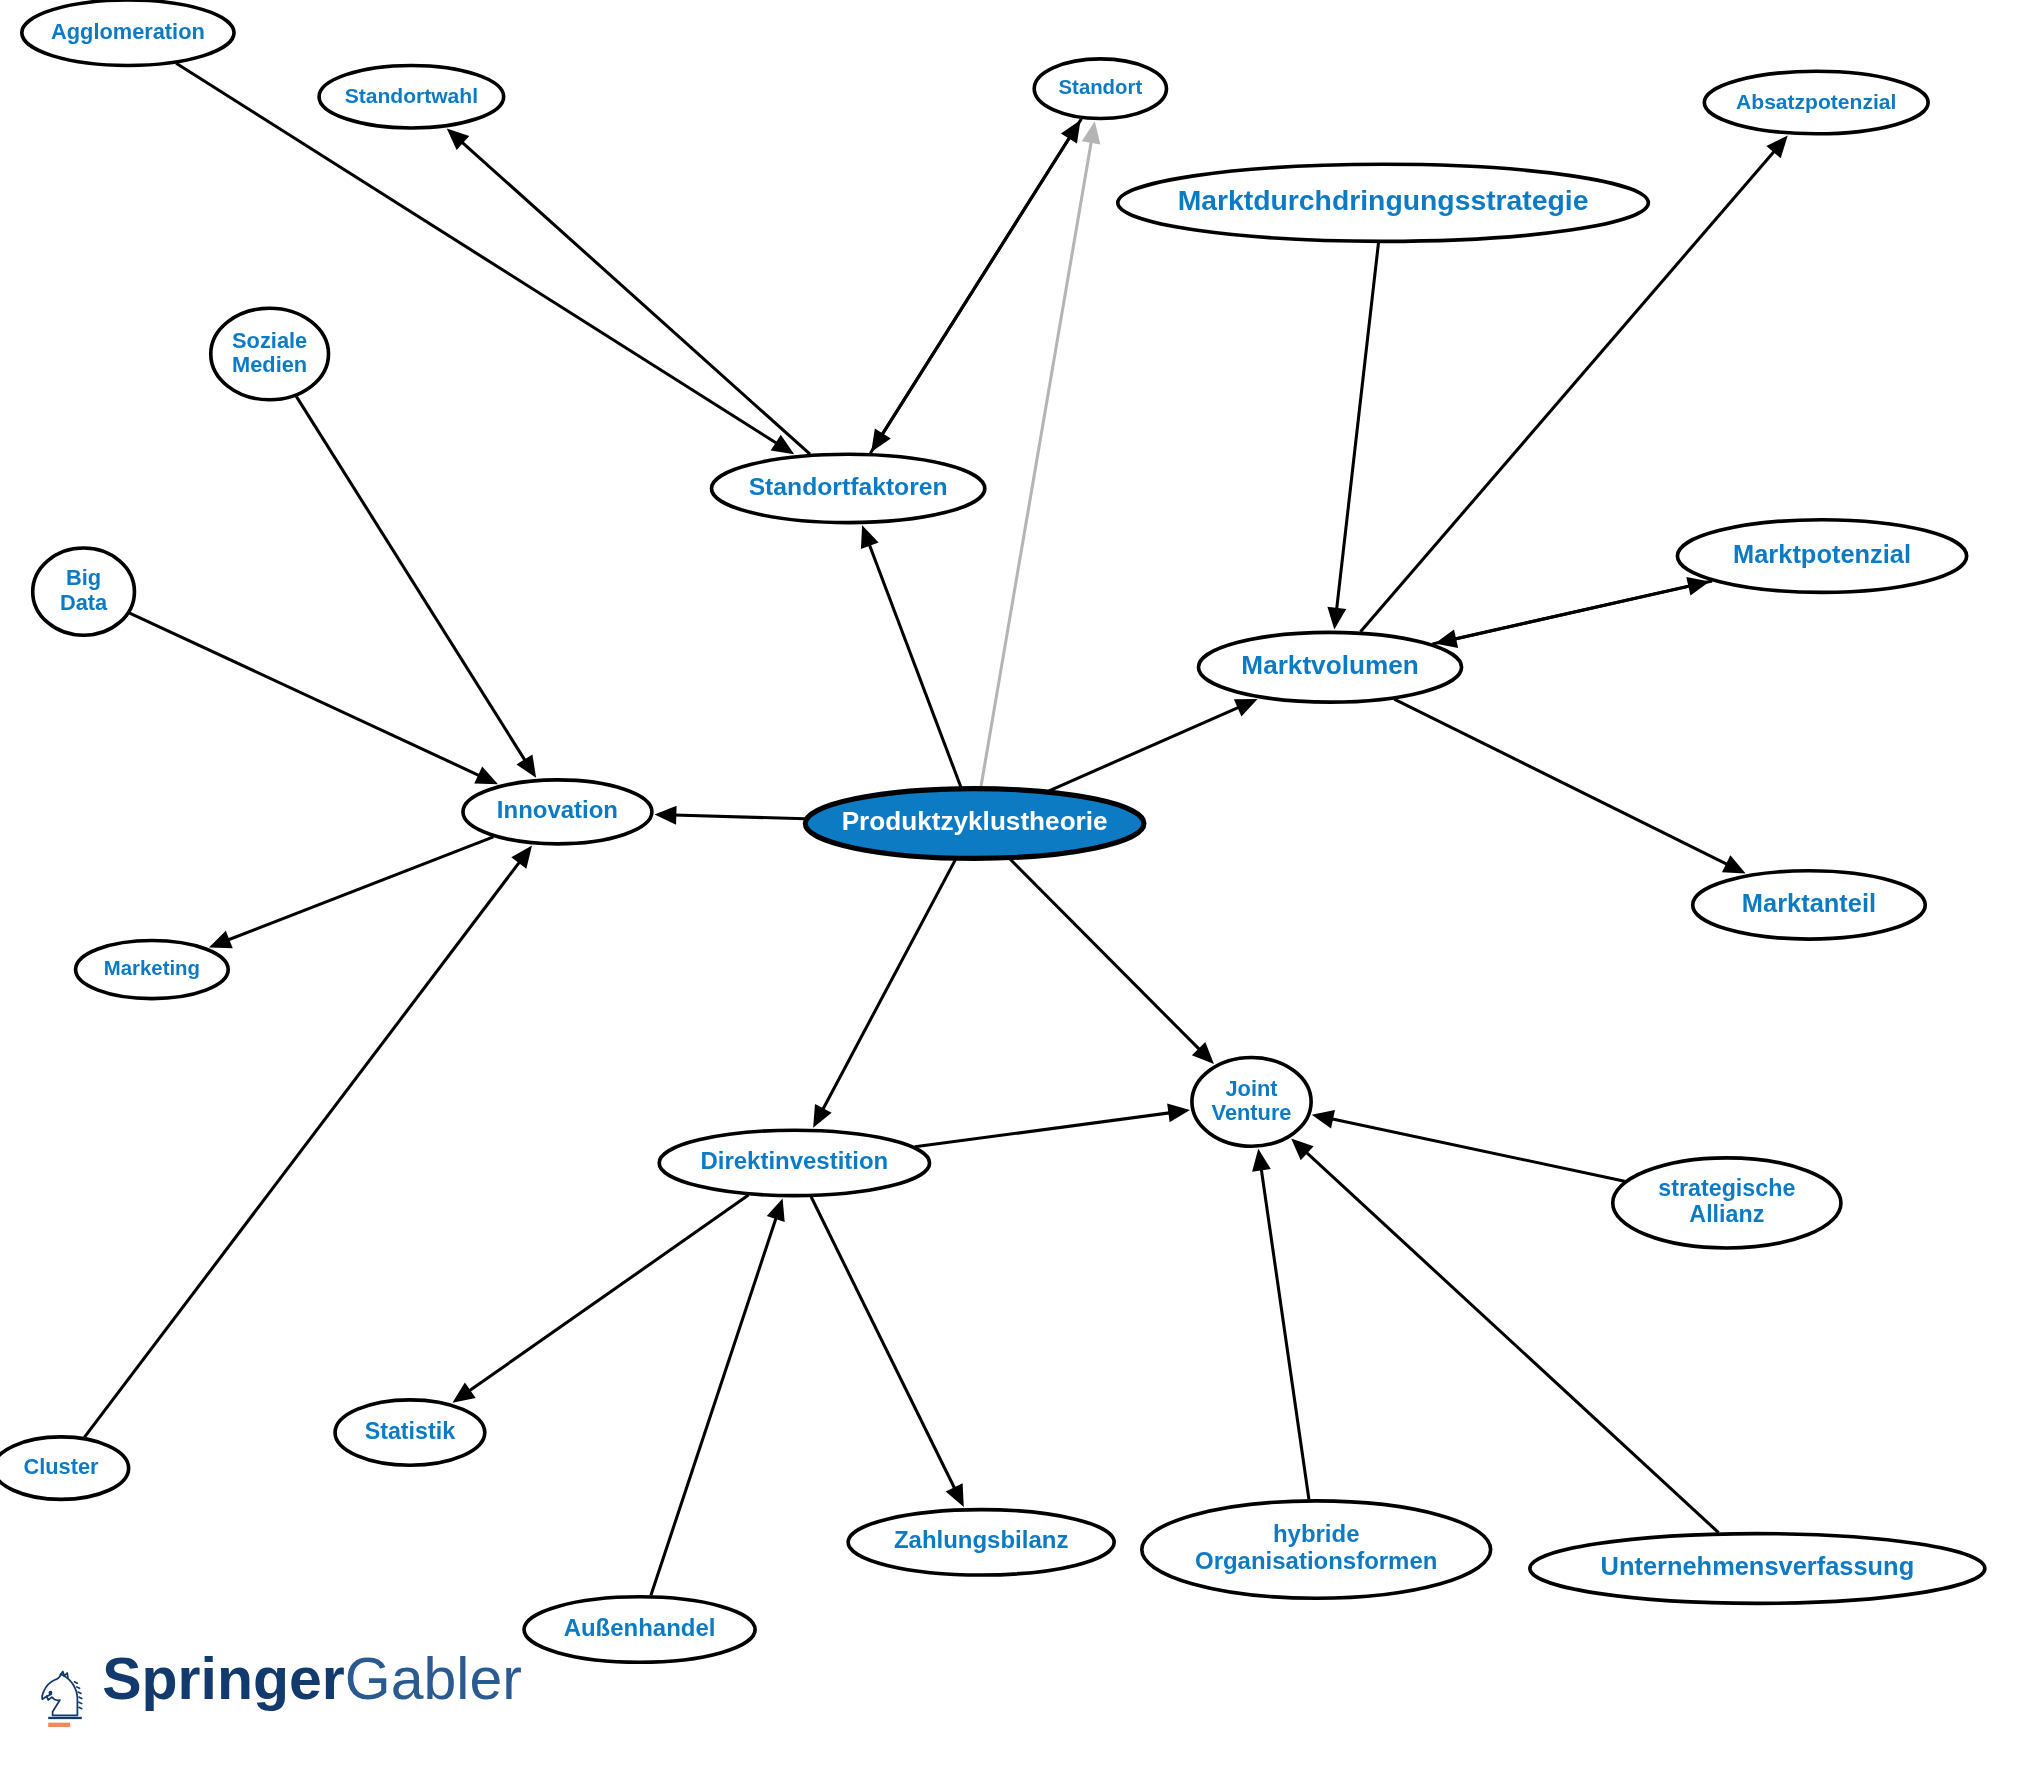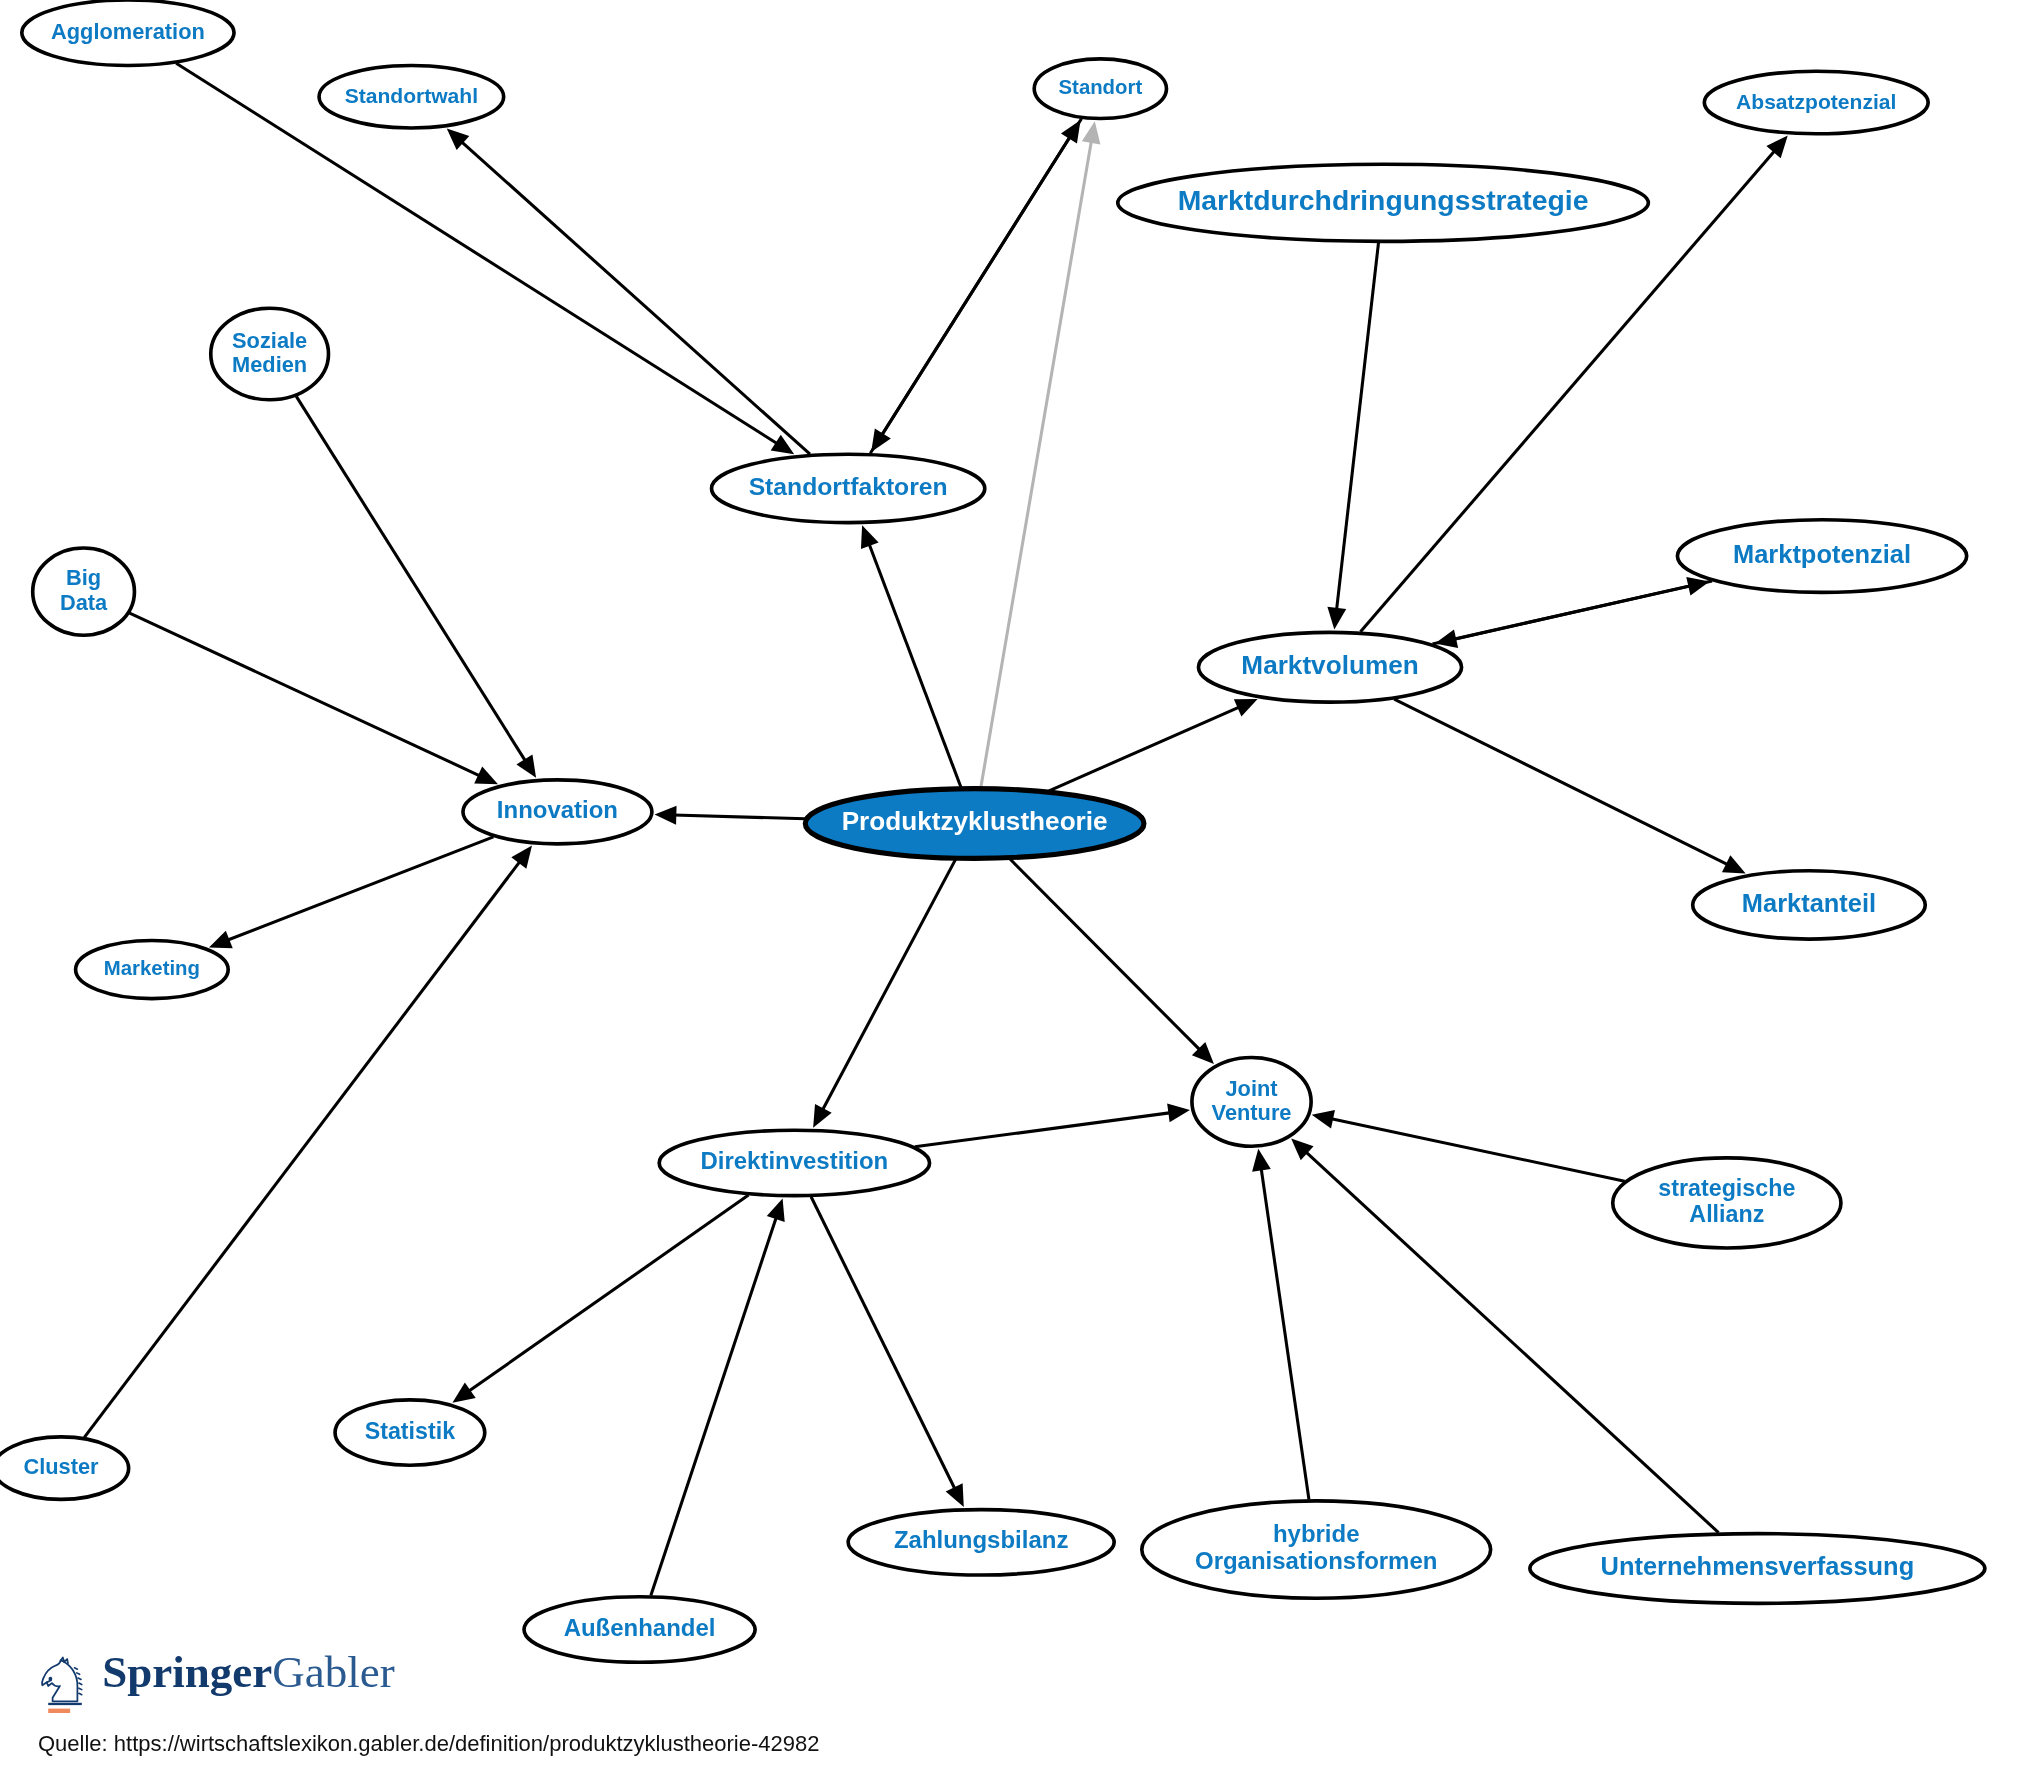--- a/index.html
+++ b/index.html
@@ -71,22 +71,22 @@
     align-items: flex-end;
     gap: 10.2px;
   }
   #brand-logo {
     width: 54px;
     height: 60px;
     position: relative;
     flex: 0 0 auto;
   }
   #brand-wordmark {
-    font-family: Liberation Serif, serif;
-    font-size: 45px;
+    font-family: Liberation Sans, sans-serif;
+    font-size: 59px;
     line-height: 1;
     white-space: nowrap;
     margin-bottom: 21px;
   }
   #brand-wordmark .bold-part {
     color: #123a6d;
     font-weight: 700;
   }
   #brand-wordmark .light-part {
     color: #2a5a90;
@@ -273,17 +273,16 @@
             <path d="M56 37 L60 39"></path>
               <path d="M56 44 L60 46"></path>
               <path d="M56 51 L60 53"></path>
           </g>
           <rect x="14" y="64" width="46" height="3.2" fill="#123a6d"></rect>
           <rect x="14" y="72" width="30" height="6" fill="#f08a5d"></rect>
         </svg>
       </div>
       <div id="brand-wordmark"><span class="bold-part">Springer</span><span class="light-part">Gabler</span></div>
     </div>
-    <div id="source-line">Quelle: https://wirtschaftslexikon.gabler.de/definition/produktzyklustheorie-42982</div>
   </div>
 
 </div>
 
 
 </body></html>

